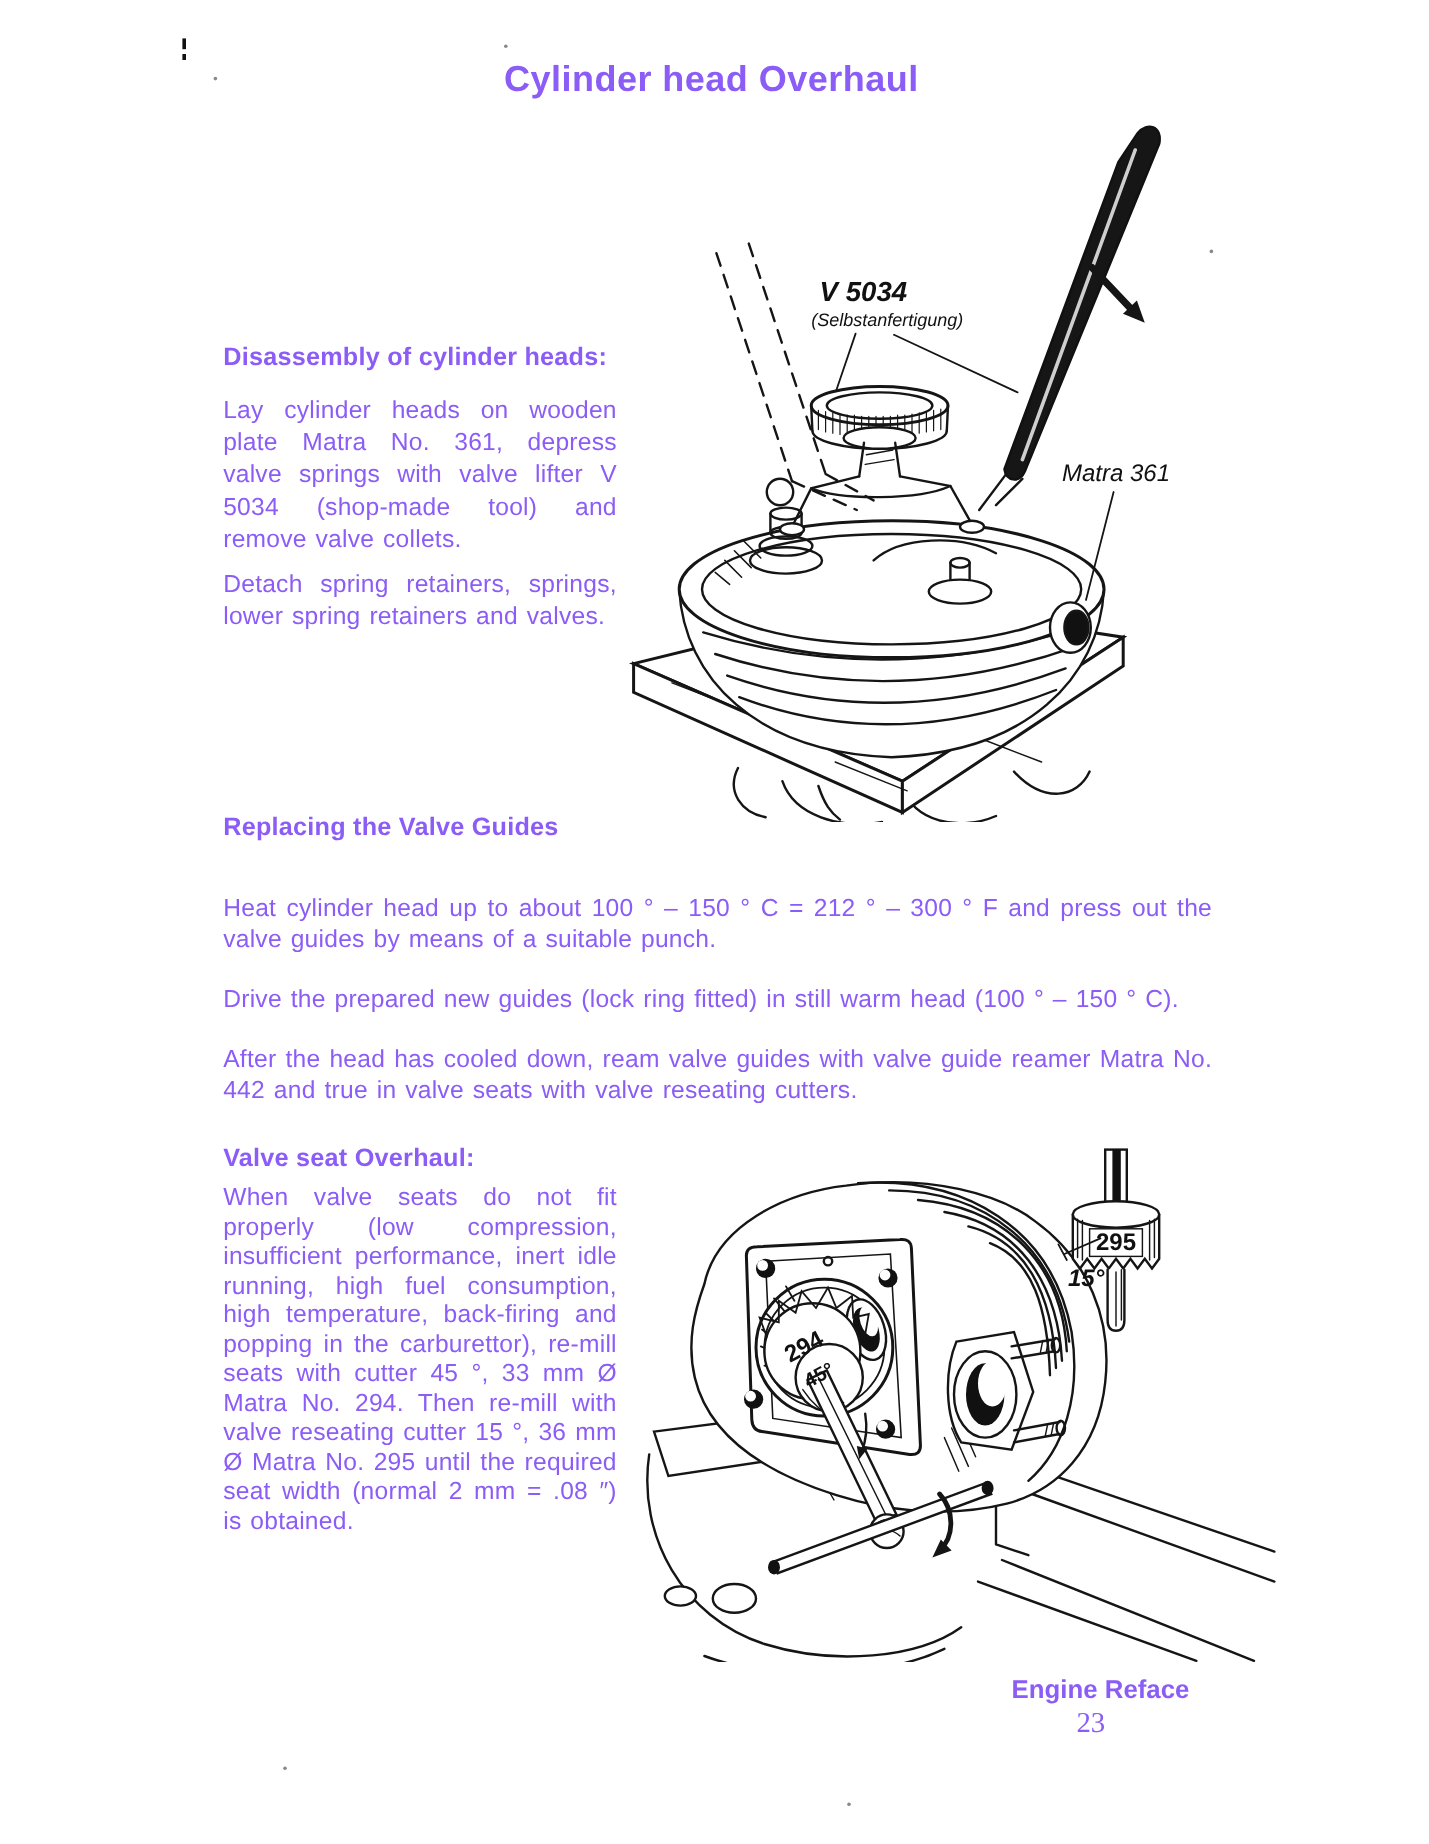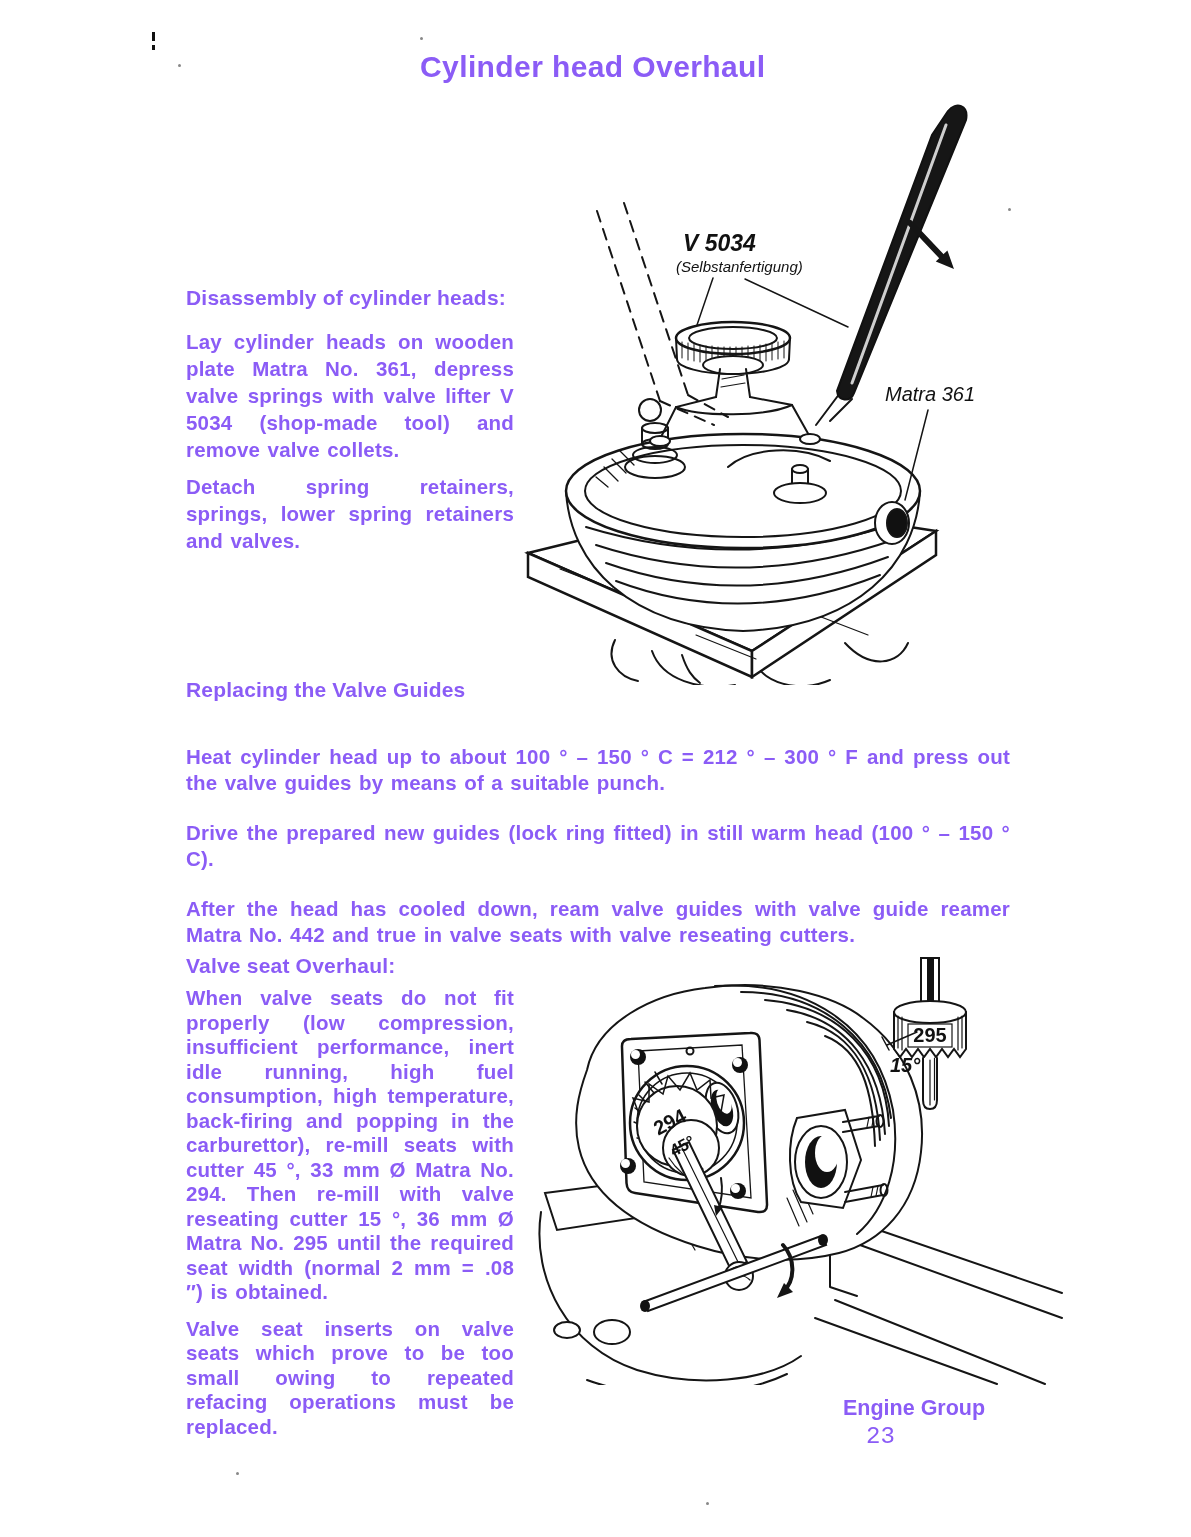--- a/index.html
+++ b/index.html
@@ -20,21 +20,20 @@
     font-size:21px;font-weight:bold;letter-spacing:.2px;
   }
   .col-narrow{width:328px;}
   .col-wide{width:824px;}
   .body-text p{
     margin:0 0 9px 0;
     text-align:justify;
     font-size:20.5px;
     letter-spacing:.2px;
     word-spacing:1.5px;
-    font-weight:bold;
   }
   .lh-27 p{line-height:27px;}
   .lh-26 p{line-height:26px;margin-top:24px;}
   .lh-245 p{line-height:24.5px;margin-bottom:12px;}
   .footer-group{font-size:21.5px;font-weight:bold;}
   .page-number{font-family:"Liberation Serif", serif;font-size:24px;}
   .tick{background:#111;}
   .speckle{background:#555;width:3px;height:3px;border-radius:50%;opacity:.7;}
   svg text{font-family:"Liberation Sans", sans-serif;fill:#111;}
 </style>
@@ -148,21 +147,20 @@
   <div class="abs sec-heading" style="left:186px;top:678px;">Replacing the Valve Guides</div>
   <div class="abs body-text col-wide lh-26" style="left:186px;top:720px;">
     <p>Heat cylinder head up to about 100 ° – 150 ° C = 212 ° – 300 ° F and press out the valve guides by means of a suitable punch.</p>
     <p>Drive the prepared new guides (lock ring fitted) in still warm head (100 ° – 150 ° C).</p>
     <p>After the head has cooled down, ream valve guides with valve guide reamer Matra No. 442 and true in valve seats with valve reseating cutters.</p>
   </div>
 
   <div class="abs sec-heading" style="left:186px;top:954px;">Valve seat Overhaul:</div>
   <div class="abs body-text col-narrow lh-245" style="left:186px;top:986px;">
     <p>When valve seats do not fit properly (low compression, insufficient performance, inert idle running, high fuel consumption, high temperature, back-firing and popping in the carburettor), re-mill seats with cutter 45 °, 33 mm Ø Matra No. 294. Then re-mill with valve reseating cutter 15 °, 36 mm Ø Matra No. 295 until the required seat width (normal 2 mm = .08 ″) is obtained.</p>
-    <p>Valve seat inserts on valve seats which prove to be too small owing to repeated refacing operations must be replaced.</p>
   </div>
 
   <svg class="abs" style="left:525px;top:950px;" width="540" height="435" viewBox="0 0 540 435">
     <g fill="none" stroke="#151515" stroke-width="2" stroke-linecap="round">
 
       <g>
         <path d="M305,263 L305,337 M305,263 L345,277 M305,337 L332,346"></path>
         <path d="M345,277 L537,343"></path>
         <path d="M335,295 L537,368"></path>
         <path d="M310,350 L520,434"></path>
@@ -267,16 +265,16 @@
         <path d="M362,95 L392,82 M357,87 L364,100" stroke-width="1.5"></path>
       </g>
     </g>
 
     <text x="148" y="178" transform="rotate(-28 148 178)" text-anchor="middle" font-size="20" font-weight="bold">294</text>
     <text x="160" y="201" transform="rotate(-28 160 201)" text-anchor="middle" font-size="17" font-weight="bold">45°</text>
     <text x="405" y="92" text-anchor="middle" font-size="20" font-weight="bold">295</text>
     <text x="365" y="122" font-size="20" font-weight="bold" font-style="italic">15°</text>
   </svg>
 
-  <div class="abs footer-group" style="left:843px;top:1396px;">Engine Group</div>
-  <div class="abs page-number" style="left:866px;top:1423px;font-family:Liberation Mono, monospace;">23</div>
+  <div class="abs footer-group" style="left:843px;top:1396px;">Engine Reface</div>
+  <div class="abs page-number" style="left:897px;top:1423px;">23</div>
 
 </div>
 
 </body></html>

